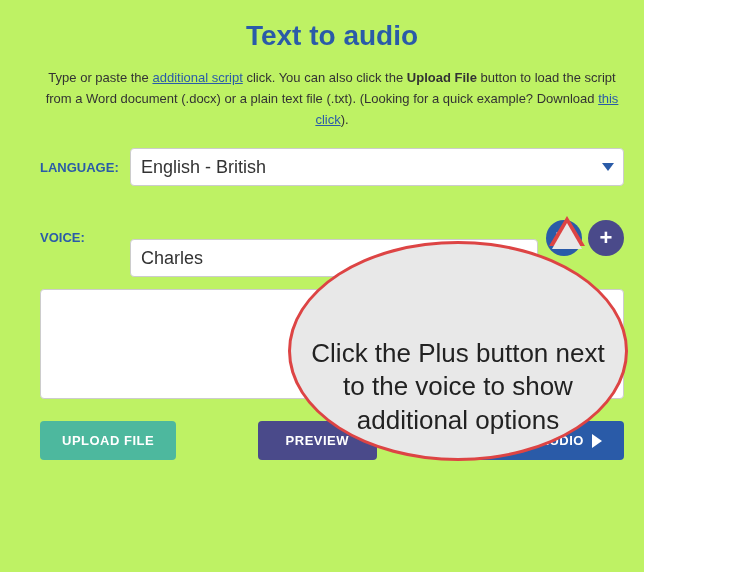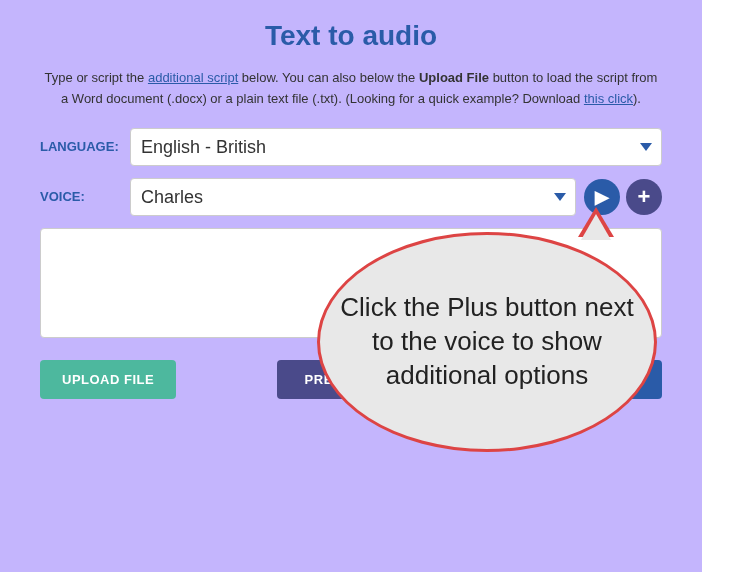--- a/index.html
+++ b/index.html
@@ -4,24 +4,24 @@
   <style>
     * { box-sizing: border-box; margin: 0; padding: 0; }
     body {
       font-family: Arial, sans-serif;
       background: #ffffff;
       width: 749px;
       min-height: 572px;
       overflow: hidden;
     }
     .page {
-      width: 702px;
+      width: 644px;
       min-height: 572px;
-      background: #c4b5fd;
-      padding: 20px 40px 20px 40px;
+      background: #bef264;
+      padding: 20px 20px 20px 40px;
       position: relative;
     }
     .title {
       text-align: center;
       color: #2a5ba8;
       font-size: 28px;
       font-weight: bold;
       margin-bottom: 16px;
     }
     .description {
@@ -75,20 +75,21 @@
       pointer-events: none;
     }
     .voice-row {
       display: flex;
       align-items: center;
       margin-bottom: 12px;
     }
     .voice-select-wrapper {
       flex: 1;
       position: relative;
+      margin-top: 41px;
     }
     .voice-buttons {
       display: flex;
       gap: 6px;
       margin-left: 8px;
     }
     .btn-circle {
       width: 36px;
       height: 36px;
       border-radius: 50%;
@@ -174,30 +175,30 @@
       width: 0;
       height: 0;
       border-top: 7px solid transparent;
       border-bottom: 7px solid transparent;
       border-left: 10px solid #fff;
     }
 
     
     .callout {
       position: absolute;
-      top: 232px;
+      top: 241px;
       left: 50%;
       transform: translateX(-10%);
       background: #e8e8e8;
       border: 3px solid #d44;
       border-radius: 50%;
       width: 340px;
       height: 220px;
       display: flex;
-      align-items: center;
+      align-items: flex-end;
       justify-content: center;
       text-align: center;
       font-size: 26px;
       color: #222;
       line-height: 1.3;
       padding: 20px;
       z-index: 10;
     }
     
     .callout::after {
@@ -224,21 +225,21 @@
       z-index: 1;
     }
   </style>
 </head>
 <body>
 
 <div class="page">
   <h1 class="title">Text to audio</h1>
 
   <p class="description">
-    <span>Type or script the </span><a href="#">additional script</a><span> below. You can also below the </span><strong>Upload File</strong><span> button to load the script from a Word document (.docx) or a plain text file (.txt). (Looking for a quick example? Download </span><a href="#">this click</a><span>).</span>
+    <span>Type or paste the </span><a href="#">additional script</a><span> click. You can also click the </span><strong>Upload File</strong><span> button to load the script from a Word document (.docx) or a plain text file (.txt). (Looking for a quick example? Download </span><a href="#">this click</a><span>).</span>
   </p>
 
   <div class="field-row">
     <div class="field-label">LANGUAGE:</div>
     <div class="select-wrapper">
       <select class="select-control">
         <option>English - British</option>
       </select>
       <div class="select-arrow"></div>
     </div>

